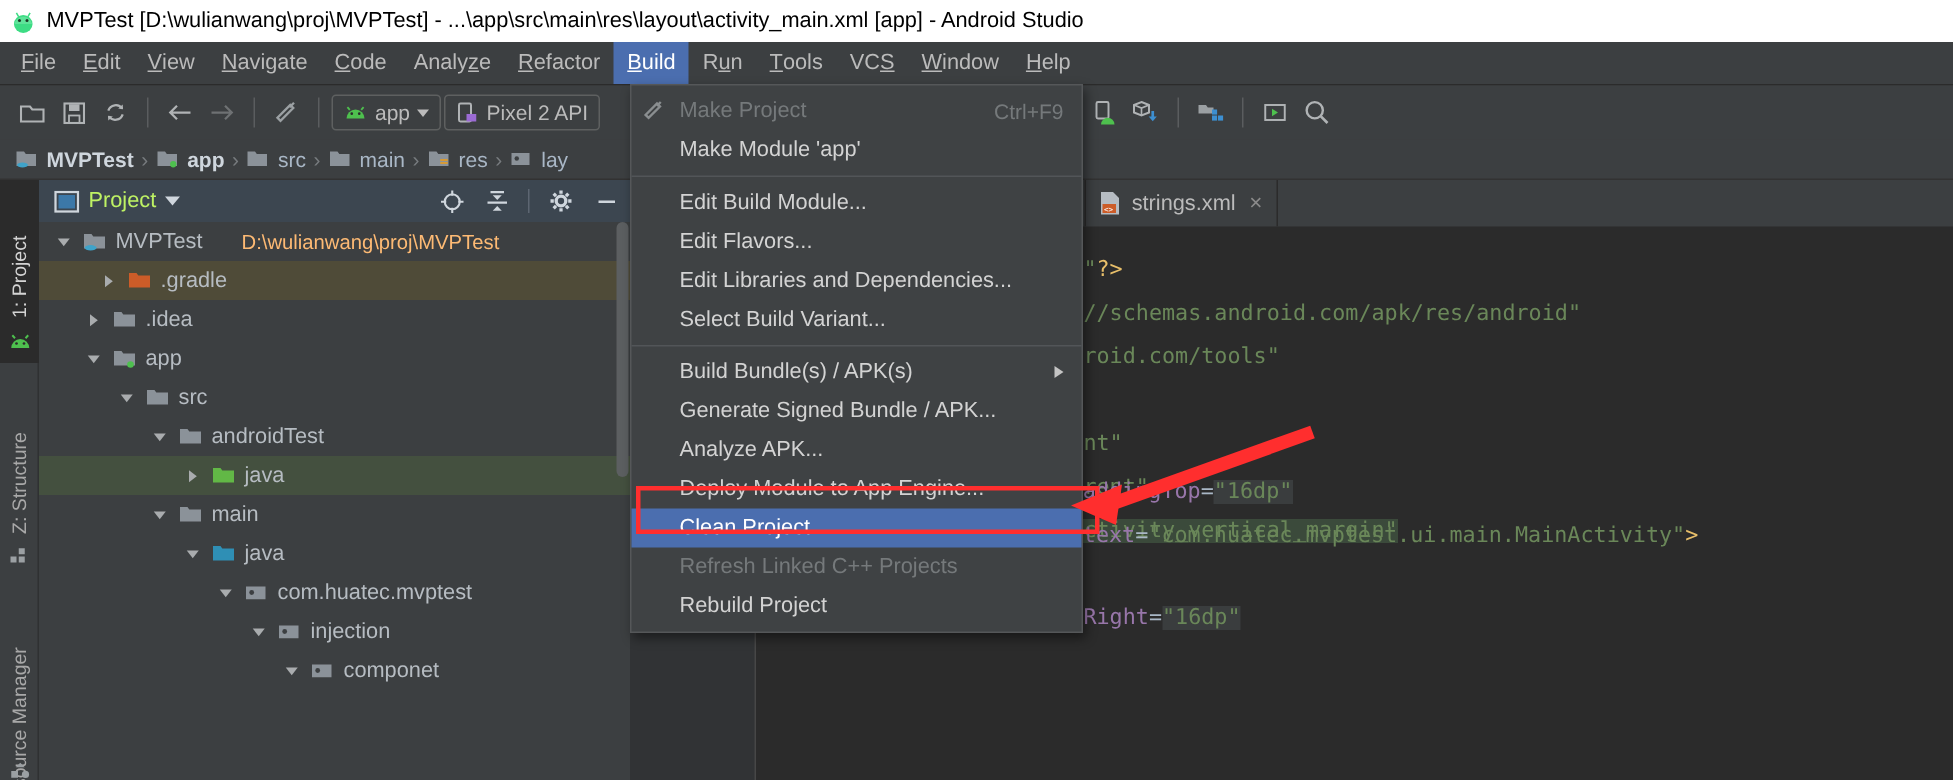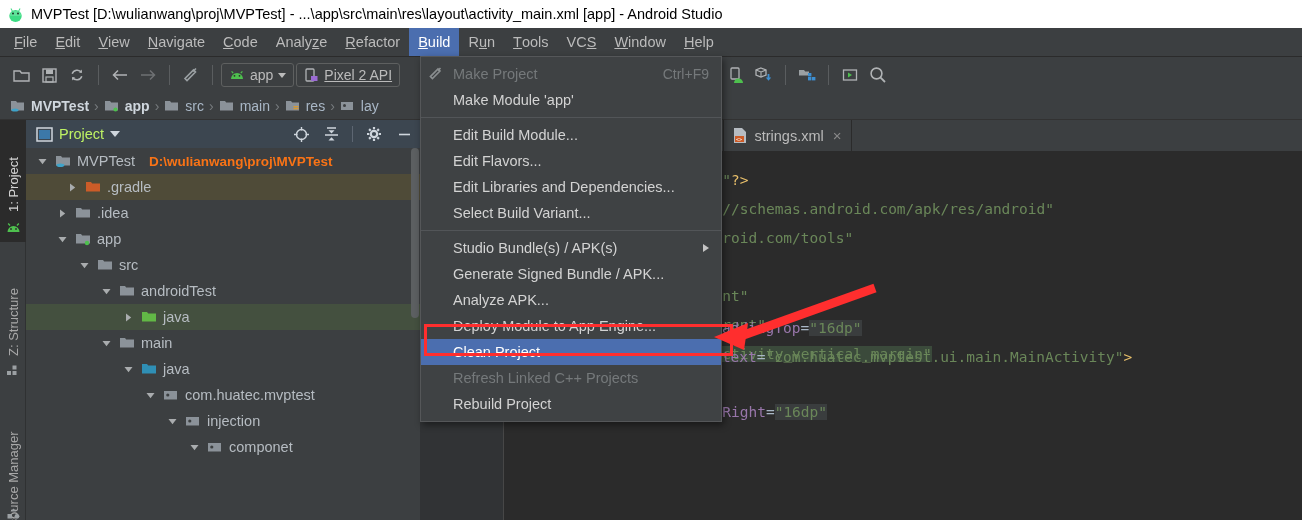--- a/index.html
+++ b/index.html
@@ -101,21 +101,21 @@
   .trow {
     display: flex; align-items: center; height: 26px; gap: 6px;
     font-size: 14.5px; color: #b6bcc2; white-space: nowrap; cursor: default;
     padding-right: 6px;
   }
   .trow.hl-orange { background: #4f4b38; }
   .trow.hl-green  { background: #44503f; }
   .trow .arrow { width: 13px; height: 13px; flex: 0 0 auto; position: relative; }
   .trow .arrow.none { visibility: hidden; }
   .trow .fico { width: 16px; height: 14px; flex: 0 0 auto; position: relative; }
-  .trow .tpath { color: #f97316; font-size: 13.5px; margin-left: 8px; font-weight: bold; }
+  .trow .tpath { color: #fdba74; font-size: 13.5px; margin-left: 20px; }
 
   .tree-scroll {
     position: absolute; right: 1px; top: 0; width: 8px; height: 170px;
     background: #5c5f61; border-radius: 4px;
   }
 
   
   .editor-wrap {
     position: absolute; left: 420px; top: 120px; width: 882px; height: 400px;
     background: #2b2b2b;
@@ -282,21 +282,21 @@
           <path d="M2 9a6 6 0 0 1 12 0z" fill="#4ec04e"></path>
           <circle cx="5.5" cy="5.8" r="0.9" fill="#2b2b2b"></circle>
           <circle cx="10.5" cy="5.8" r="0.9" fill="#2b2b2b"></circle>
           <path d="M2.6 1.4l1.6 1.8" stroke="#4ec04e" stroke-width="1.2"></path>
           <path d="M13.4 1.4l-1.6 1.8" stroke="#4ec04e" stroke-width="1.2"></path>
         </svg>
       </span>
       <span>app</span>
       <span class="caret"></span>
     </div>
-    <div class="combo" style="max-width:118px; overflow:hidden;text-decoration:underline;">
+    <div class="combo" style="max-width:118px; overflow:hidden;">
       <span>
         <svg width="15" height="15" viewBox="0 0 15 15" style="display:block">
           <rect x="2" y="1" width="8" height="12" rx="1" fill="none" stroke="#b0b3b5" stroke-width="1.3"></rect>
           <rect x="7" y="8" width="6.5" height="5" fill="#9b6bd4"></rect>
         </svg>
       </span>
       <span>Pixel 2 API</span>
     </div>
     <div class="tb-btn" style="margin-left:250px">
       <svg width="14" height="14" viewBox="0 0 14 14">
@@ -808,21 +808,21 @@
       <span>Edit Flavors...</span>
     </div>
     <div class="mrow">
       <span>Edit Libraries and Dependencies...</span>
     </div>
     <div class="mrow">
       <span>Select Build Variant...</span>
     </div>
     <div class="msep"></div>
     <div class="mrow">
-      <span>Studio Bundle(s) / APK(s)</span>
+      <span>Build Bundle(s) / APK(s)</span>
       <span class="submenu-arrow"></span>
     </div>
     <div class="mrow">
       <span>Generate Signed Bundle / APK...</span>
     </div>
     <div class="mrow">
       <span>Analyze APK...</span>
     </div>
     <div class="mrow">
       <span>Deploy Module to App Engine...</span>

